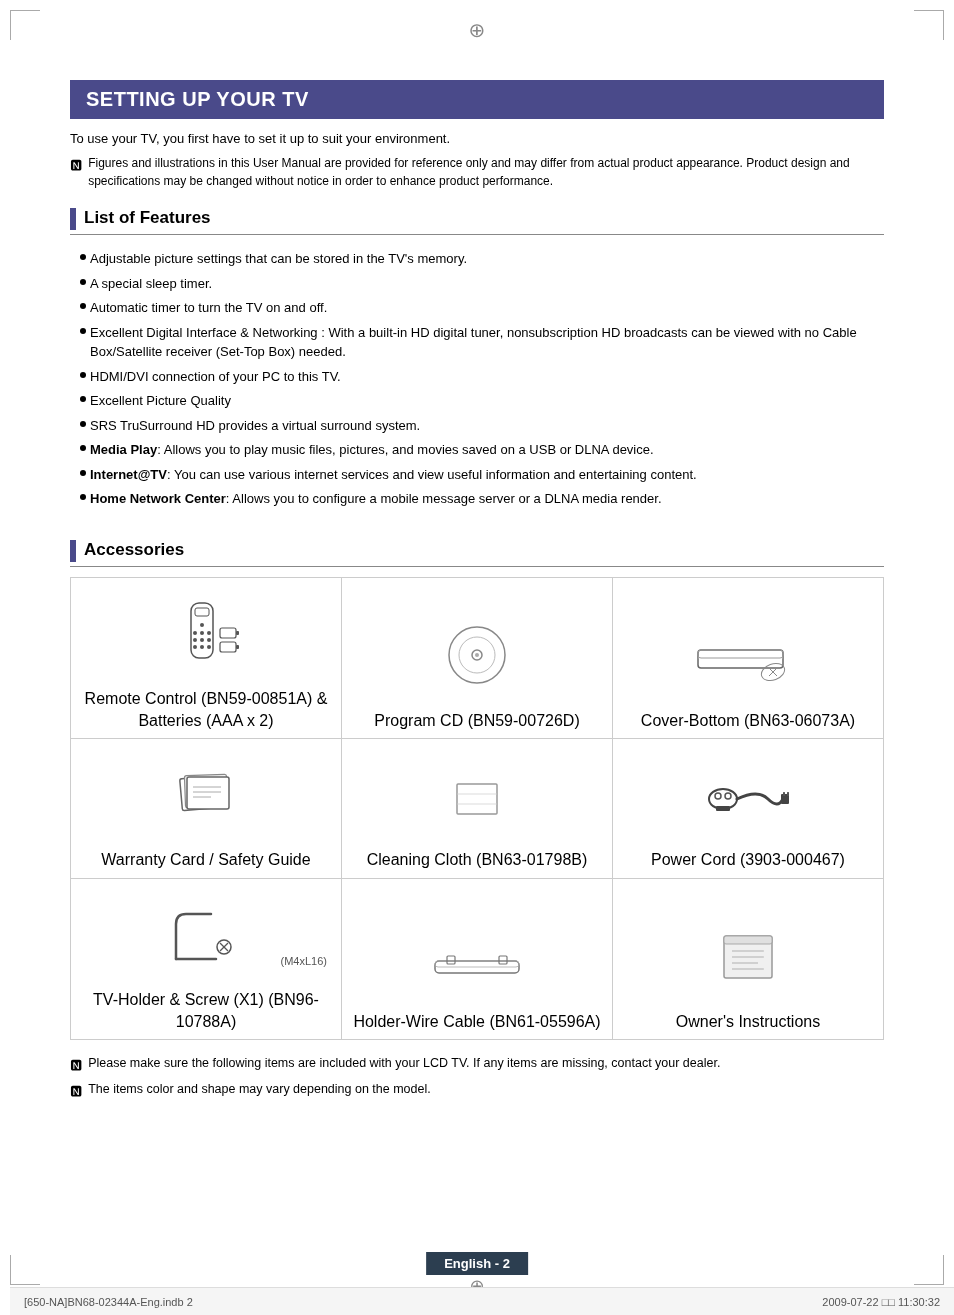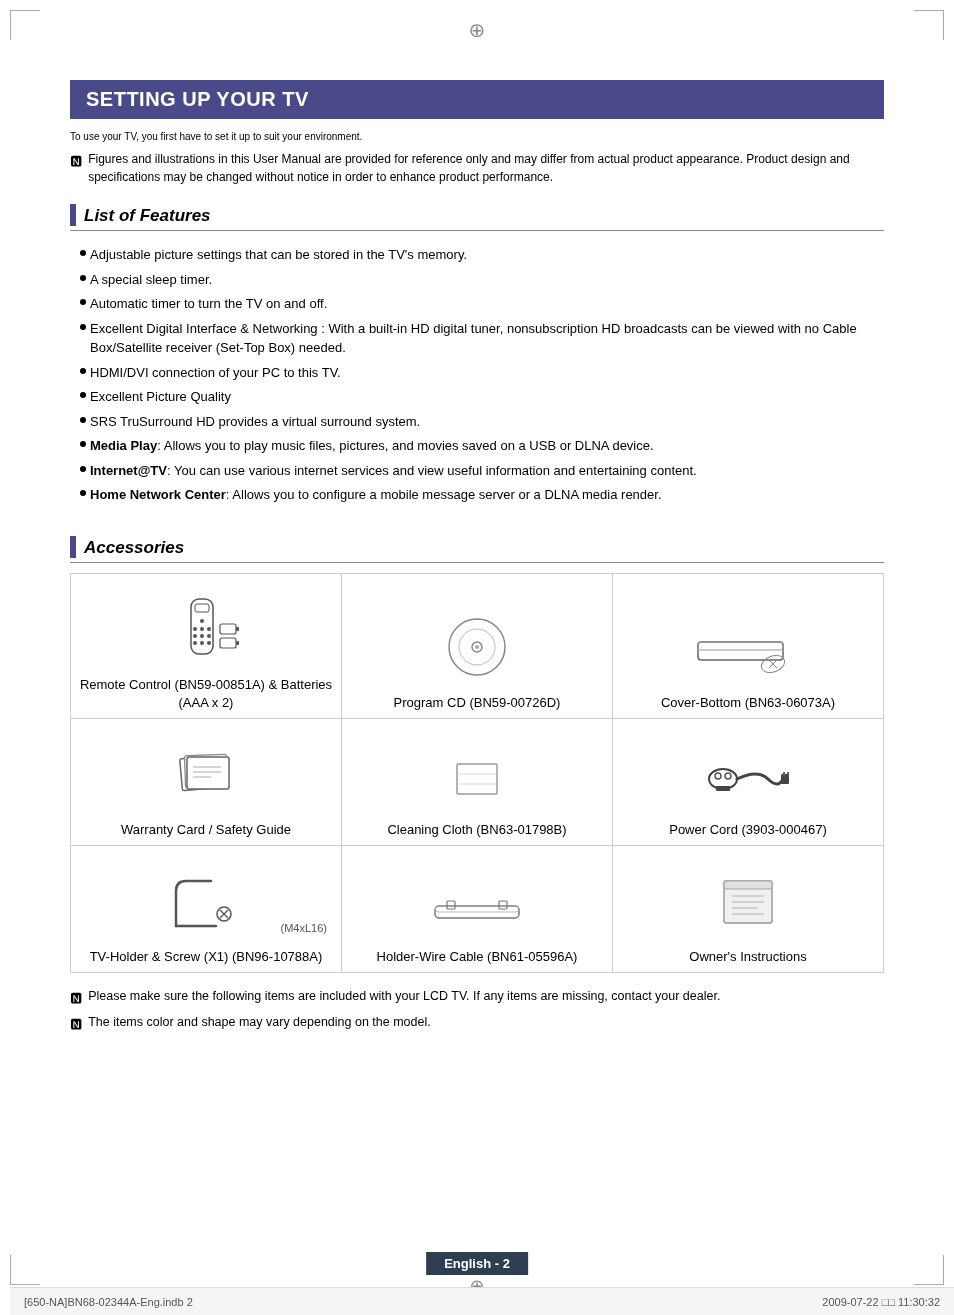--- a/index.html
+++ b/index.html
@@ -56,47 +56,46 @@
     .section-header {
       background: #4a4a8a;
       color: #fff;
       font-size: 20px;
       font-weight: bold;
       padding: 8px 16px;
       margin-bottom: 12px;
       letter-spacing: 0.5px;
     }
     .intro-text {
-      font-size: 10px;
+      font-size: 13px;
       margin-bottom: 8px;
     }
     .note-item {
       display: flex;
       align-items: flex-start;
       gap: 6px;
       font-size: 12px;
       margin-bottom: 6px;
       line-height: 1.5;
     }
     .note-icon {
       font-size: 13px;
       margin-top: 1px;
       flex-shrink: 0;
     }
     
     .section-title {
       display: flex;
-      align-items: flex-end;
+      align-items: flex-start;
       gap: 8px;
       font-size: 17px;
       font-weight: bold;
       margin: 18px 0 6px 0;
       border-bottom: 1px solid #888;
       padding-bottom: 4px;
-      font-style: italic;
     }
     .section-title-bar {
       width: 6px;
       height: 22px;
       background: #4a4a8a;
       display: inline-block;
       flex-shrink: 0;
     }
     
     .feature-list {
@@ -126,23 +125,23 @@
       margin-top: 10px;
     }
     .acc-table td {
       border: 1px solid #ccc;
       text-align: center;
       vertical-align: bottom;
       padding: 10px 6px 6px 6px;
       width: 33.33%;
     }
     .acc-label {
-      font-size: 13px;
+      font-size: 16px;
       line-height: 1.4;
-      margin-top: 12px;
+      margin-top: 20px;
       text-align: center;
     }
     .acc-image {
       height: 80px;
       display: flex;
       align-items: flex-end;
       justify-content: center;
       margin-bottom: 4px;
     }
     

